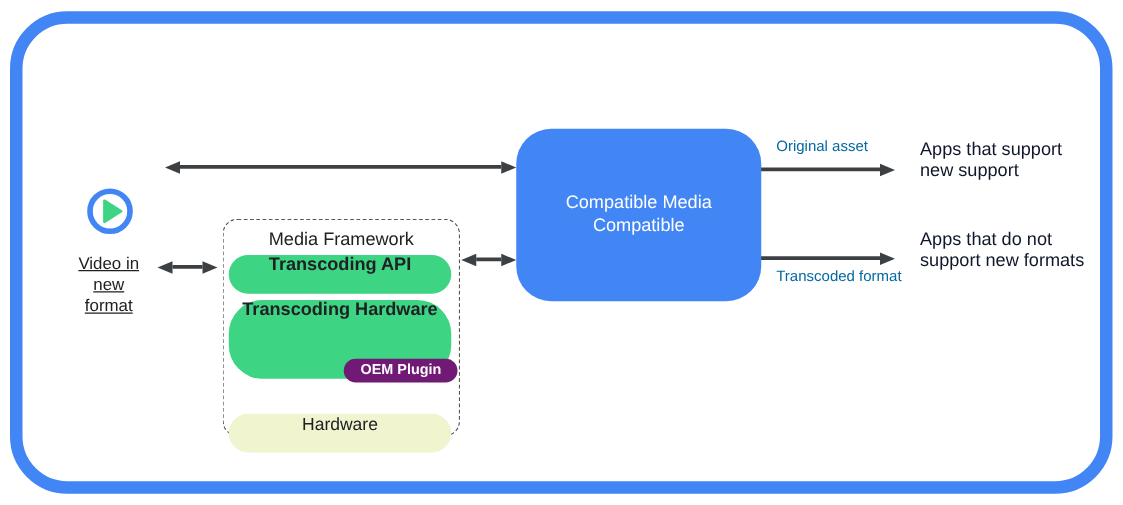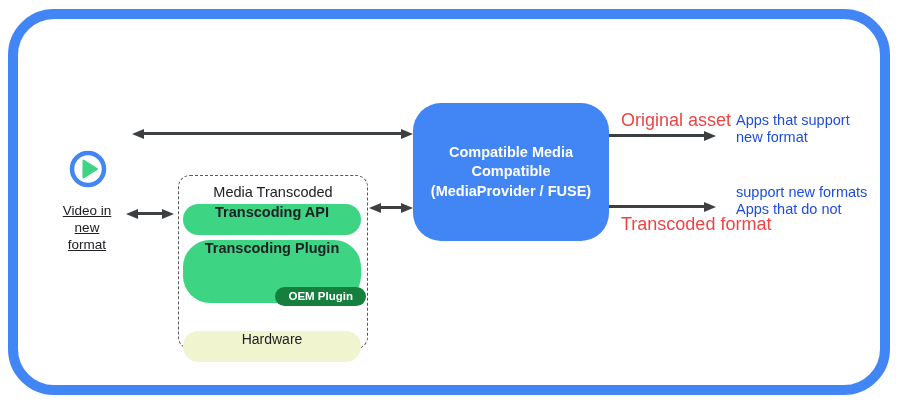--- a/index.html
+++ b/index.html
@@ -98,21 +98,21 @@
     top: 64px; height: 63px;
     background: #3dd484;
     border-radius: 27px;
     font-weight: bold;
   }
   .pill-oem {
     position: absolute;
     right: -5px; bottom: -3px;
     height: 19px;
     padding: 0 13px;
-    background: #15803d;
+    background: #701a75;
     border-radius: 10px;
     color: #ffffff;
     font-size: 11.5px;
     font-weight: bold;
     line-height: 19px;
     display: flex;
     align-items: center;
   }
   .pill-hardware {
     top: 131px; height: 31px;
@@ -129,40 +129,40 @@
     left: 413px; top: 103px;
     width: 196px; height: 138px;
     background: #4285f4;
     border-radius: 28px;
     display: flex;
     flex-direction: column;
     align-items: center;
     justify-content: center;
     color: #ffffff;
     font-size: 14.5px;
-    font-weight: bold;
+    font-weight: normal;
     line-height: 19.5px;
     text-align: left;
   }
 
   
   .asset-label {
     position: absolute;
-    color: #ef4444;
-    font-size: 18px;
+    color: #0369a1;
+    font-size: 12px;
     white-space: nowrap;
   }
   .asset-label.original { left: 621px; top: 110px; }
   .asset-label.transcoded { left: 621px; top: 214px; }
 
   .apps-label {
     position: absolute;
     font-size: 14.5px;
     line-height: 17px;
-    color: #1d4ed8;
+    color: #0f172a;
     white-space: nowrap;
   }
   .apps-label.supported { left: 736px; top: 112px; }
   .apps-label.unsupported { left: 736px; top: 184px; }
   .apps-label span { display: block; }
 </style>
 </head>
 <body>
 
 <div class="stage">
@@ -204,46 +204,45 @@
     <div class="shaft"></div>
     <div class="head-right"></div>
   </div>
 
   <div class="arrow" style="left:608px; top:201px; width:108px;">
     <div class="shaft"></div>
     <div class="head-right"></div>
   </div>
 
   <div class="mf-box">
-    <div class="mf-title">Media Transcoded</div>
+    <div class="mf-title">Media Framework</div>
     <div class="pill pill-api">
       <span>Transcoding API</span>
     </div>
     <div class="pill pill-service">
-      <span>Transcoding Plugin</span>
+      <span>Transcoding Hardware</span>
       <div class="pill-oem">
         <span>OEM Plugin</span>
       </div>
     </div>
     <div class="pill pill-hardware">
       <span>Hardware</span>
     </div>
   </div>
 
   <div class="tc-box">
     <span>Compatible Media</span>
     <span>Compatible</span>
-    <span>(MediaProvider / FUSE)</span>
   </div>
 
   <div class="asset-label original">Original asset</div>
   <div class="asset-label transcoded">Transcoded format</div>
 
   <div class="apps-label supported">
     <span>Apps that support</span>
-    <span>new format</span>
+    <span>new support</span>
   </div>
   <div class="apps-label unsupported">
+    <span>Apps that do not</span>
     <span>support new formats</span>
-    <span>Apps that do not</span>
   </div>
 
 </div>
 
 </body></html>

